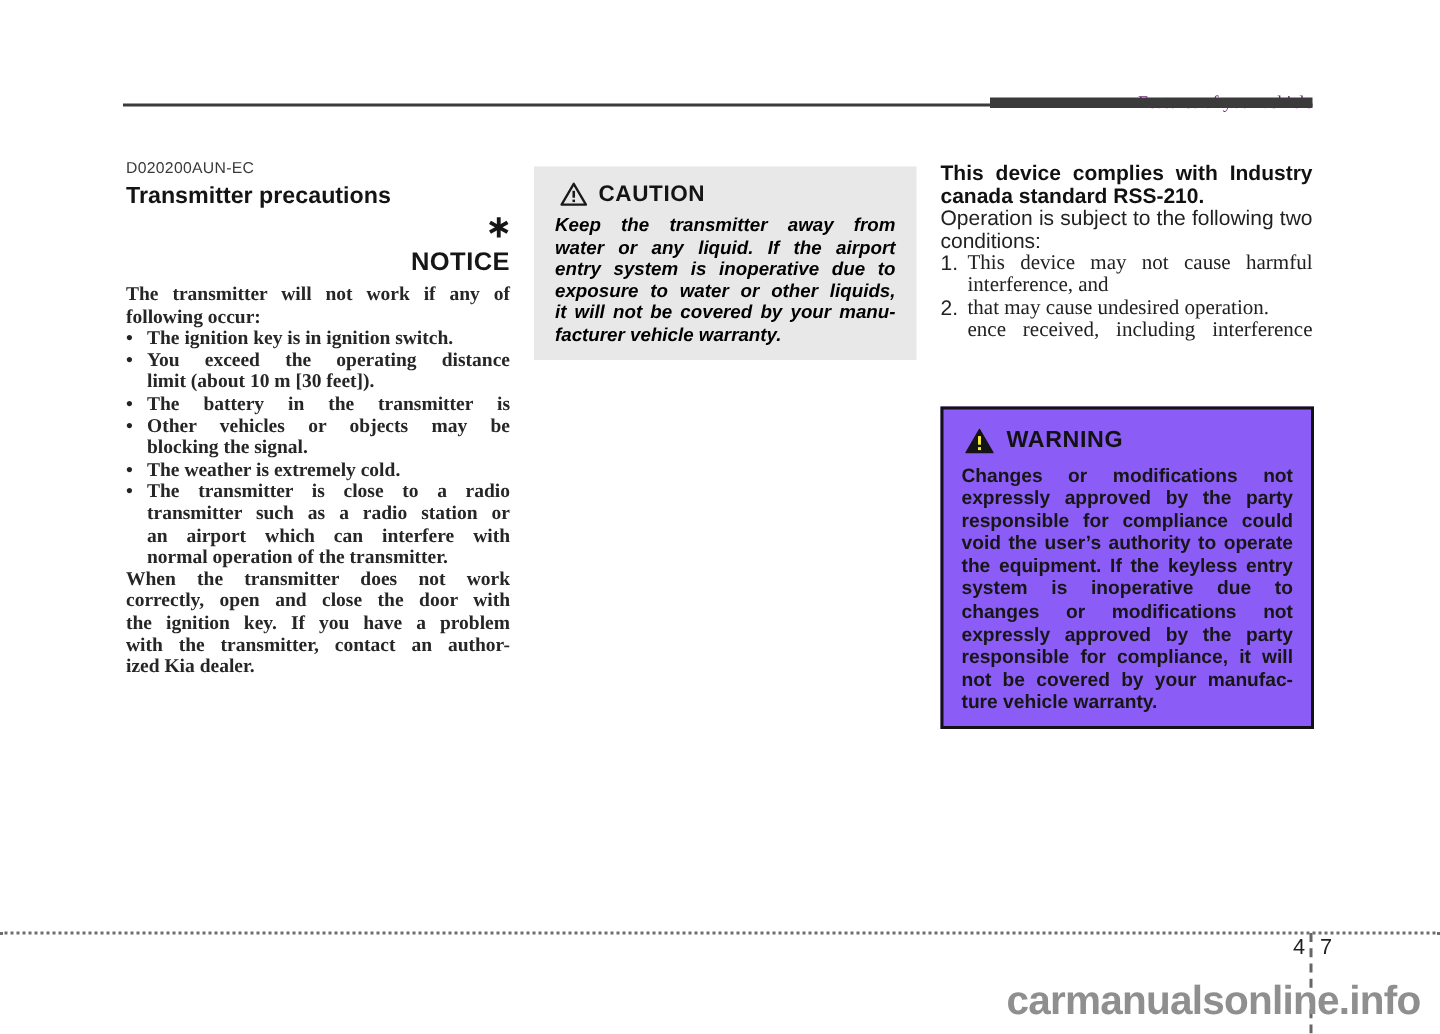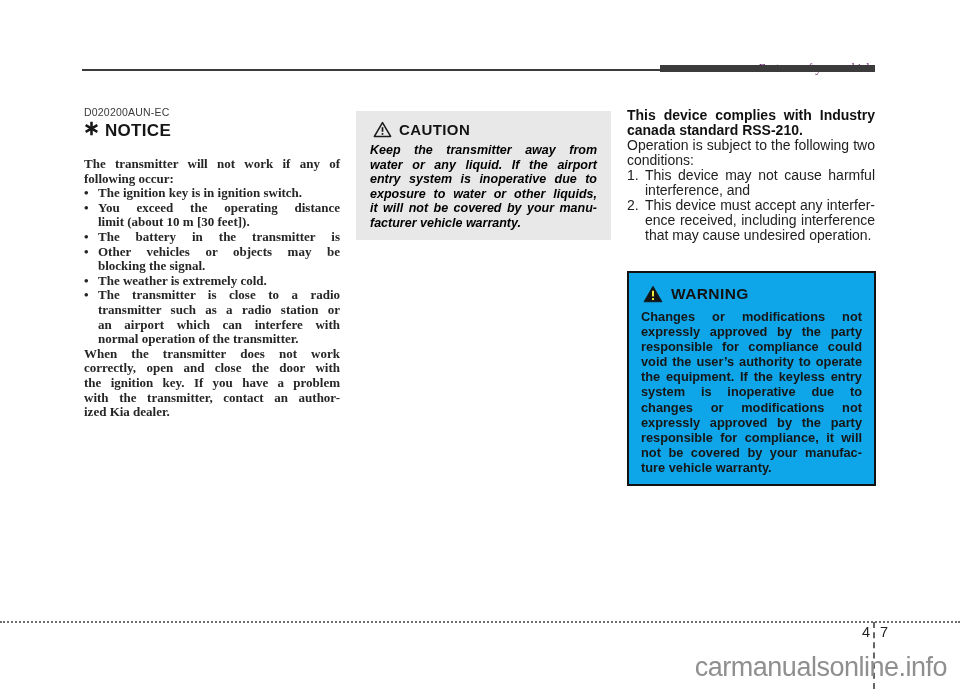--- a/index.html
+++ b/index.html
@@ -13,21 +13,21 @@
   .rule-thick{position:absolute;left:660px;top:65px;width:215px;height:7px;background:#3b3b3b;}
 
   
   .tl{text-align:justify;text-align-last:justify;}
   .tl-last{text-align-last:left;}
 
   
   .col-left{position:absolute;left:84px;top:106px;width:256px;}
   .sec-code{font-size:10.5px;color:#3a3a3a;letter-spacing:.2px;margin-bottom:3px;}
   .sec-title{font-size:15.5px;font-weight:bold;color:#141414;line-height:19px;margin:0 0 4px 0;}
-  .notice-head{display:flex;align-items:flex-start;gap:6px;margin:1px 0 16px 0;}
+  .notice-head{display:flex;align-items:flex-end;gap:6px;margin:1px 0 4px 0;flex-direction:column;}
   .notice-label{font-size:17px;font-weight:bold;color:#161616;letter-spacing:.3px;}
   .serif-para{font-family:"Liberation Serif",serif;font-weight:bold;font-size:13px;
     line-height:14.6px;color:#262626;}
   .bullet-list .li-row{display:flex;}
   .col-left .li-marker{width:14px;flex:none;font-family:"Liberation Serif",serif;
     font-weight:bold;font-size:13px;line-height:14.6px;}
   .col-left .li-lines{flex:1;font-family:"Liberation Serif",serif;font-weight:bold;
     font-size:13px;line-height:14.6px;color:#262626;}
 
   
@@ -36,48 +36,49 @@
   .caution-head{display:flex;align-items:flex-end;gap:7px;padding-left:3px;margin-bottom:5px;}
   .caution-head .hd{font-size:15px;font-weight:bold;color:#141414;letter-spacing:.4px;}
   .caution-body{font-size:12.5px;font-weight:bold;font-style:italic;line-height:14.5px;color:#000000;}
 
   
   .col-right{position:absolute;left:627px;top:108px;width:248px;
     font-size:14px;line-height:15px;color:#212121;}
   .rb{font-weight:bold;color:#111;}
   .num-list .li-row{display:flex;}
   .num-list .li-marker{width:18px;flex:none;}
-  .num-list .li-lines{flex:1;}
+  .num-list .li-lines{flex:1;font-family:Liberation Serif, serif;}
 
   
   .warning-box{position:absolute;left:627px;top:271px;width:249px;height:215px;
-    background:#0ea5e9;border:2px solid #121212;box-sizing:border-box;padding:10px 12px 0 12px;}
+    background:#8b5cf6;border:2px solid #121212;box-sizing:border-box;padding:10px 12px 0 12px;}
   .warning-head{display:flex;align-items:center;gap:8px;padding-left:2px;margin:2px 0 6px 0;}
   .warning-head .hd{font-size:15.5px;font-weight:bold;color:#121212;letter-spacing:.4px;}
   .warning-body{font-size:12.8px;font-weight:bold;line-height:15.1px;color:#161616;}
 
   
   .dotted-rule{position:absolute;left:0;top:621px;width:960px;border-top:2px dotted #6e6e6e;}
   .vdash{position:absolute;left:873px;top:622px;height:67px;border-left:2px dashed #666;}
   .pg-left{position:absolute;left:846px;top:624px;width:24px;text-align:right;
     font-size:14.5px;color:#1f1f1f;}
   .pg-right{position:absolute;left:880px;top:624px;font-size:14.5px;color:#1f1f1f;}
-  .watermark{position:absolute;right:13px;top:652px;font-size:27px;color:#8f8f8f;letter-spacing:-.5px;}
+  .watermark{position:absolute;right:13px;top:652px;font-size:27px;color:#8f8f8f;letter-spacing:-.5px;font-weight:bold;}
 
   .icon{flex:none;display:inline-flex;}
 </style>
 </head>
 <body>
 
 <div class="header-title">Features of your vehicle</div>
 <div class="rule-thin"></div>
 <div class="rule-thick"></div>
 
 <div class="col-left">
   <div class="sec-code">D020200AUN-EC</div>
+  <div class="sec-title">Transmitter precautions</div>
   <div class="notice-head">
     <span class="icon">
       <svg width="15" height="15" viewBox="0 0 20 20">
         <g stroke="#161616" stroke-width="3.4">
           <line x1="10" y1="1" x2="10" y2="19"></line>
           <line x1="2.2" y1="5.6" x2="17.8" y2="14.4"></line>
           <line x1="17.8" y1="5.6" x2="2.2" y2="14.4"></line>
         </g>
       </svg>
     </span>
@@ -173,23 +174,22 @@
       <div class="li-row">
         <span class="li-marker">1.</span>
         <div class="li-lines">
           <div class="tl">This device may not cause harmful</div>
           <div class="tl tl-last">interference, and</div>
         </div>
       </div>
       <div class="li-row">
         <span class="li-marker">2.</span>
         <div class="li-lines">
-          <div class="tl">This device must accept any interfer-</div>
+          <div class="tl tl-last">that may cause undesired operation.</div>
           <div class="tl">ence received, including interference</div>
-          <div class="tl tl-last">that may cause undesired operation.</div>
         </div>
       </div>
     </div>
 </div>
 
 <div class="warning-box">
   <div class="warning-head">
     <span class="icon">
       <svg width="20" height="18" viewBox="0 0 24 22">
         <path d="M12 1.5 L23 20.5 H1 Z" fill="#141414" stroke="#141414" stroke-linejoin="round"></path>

